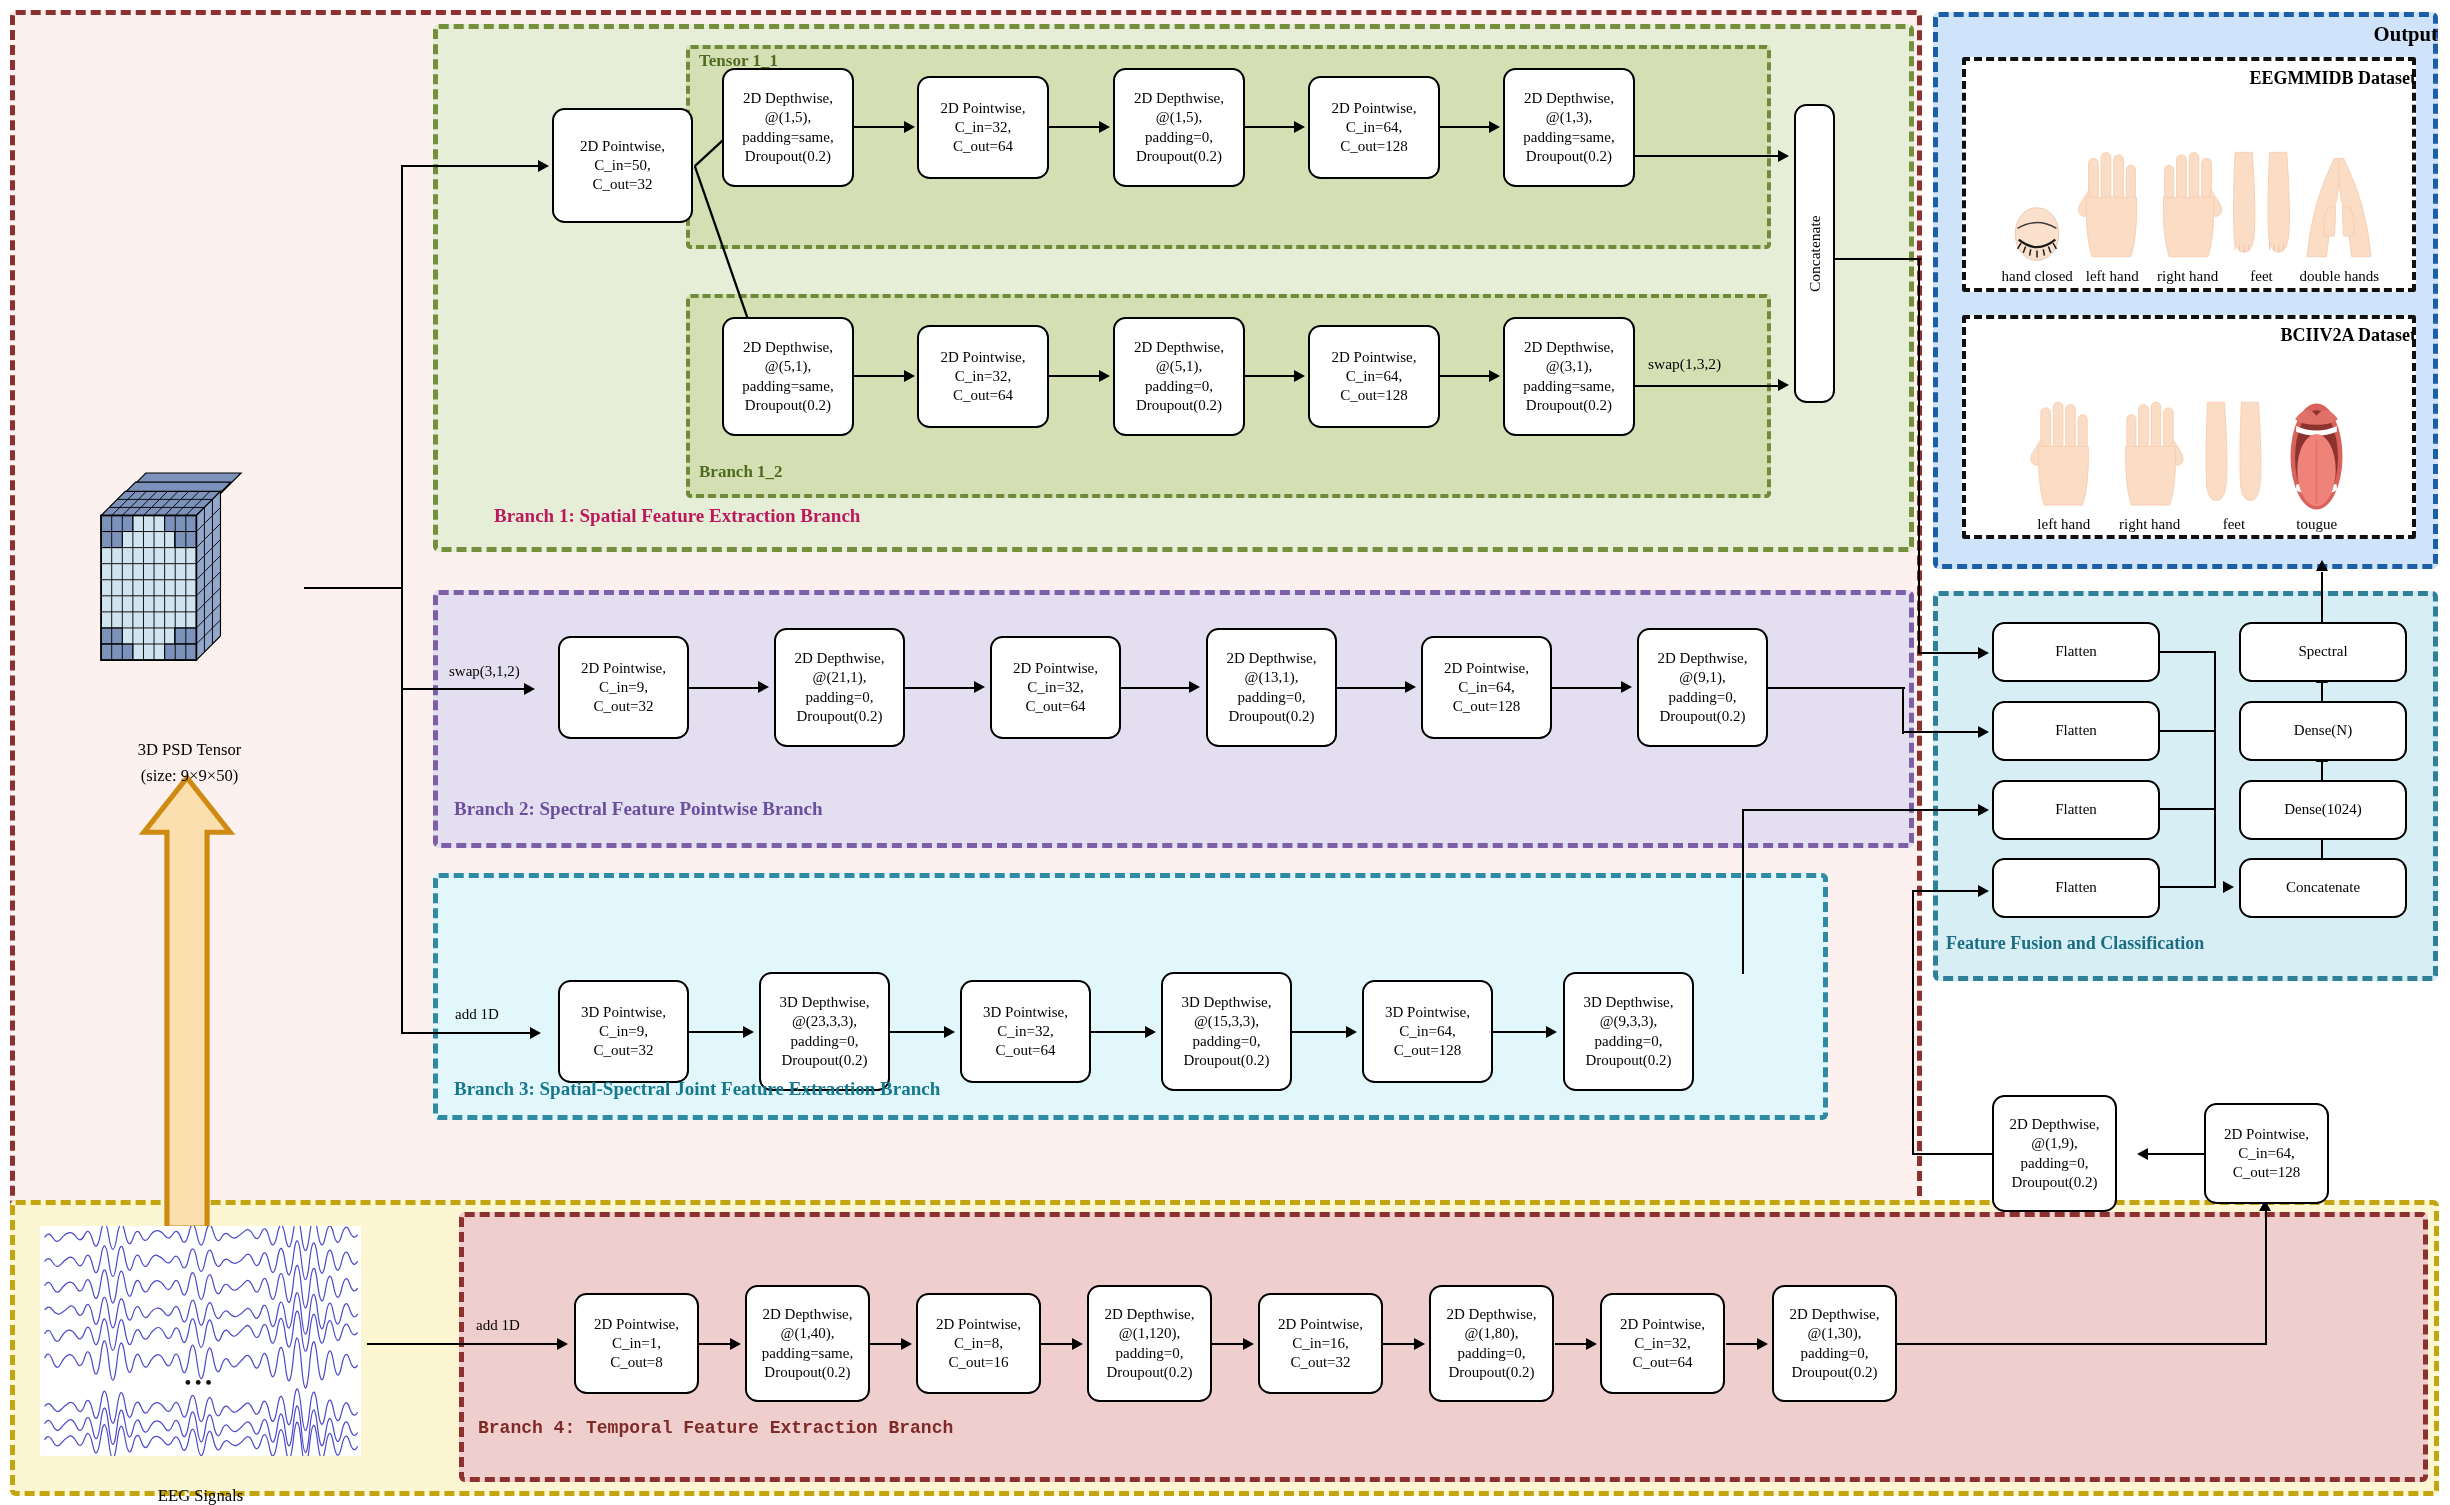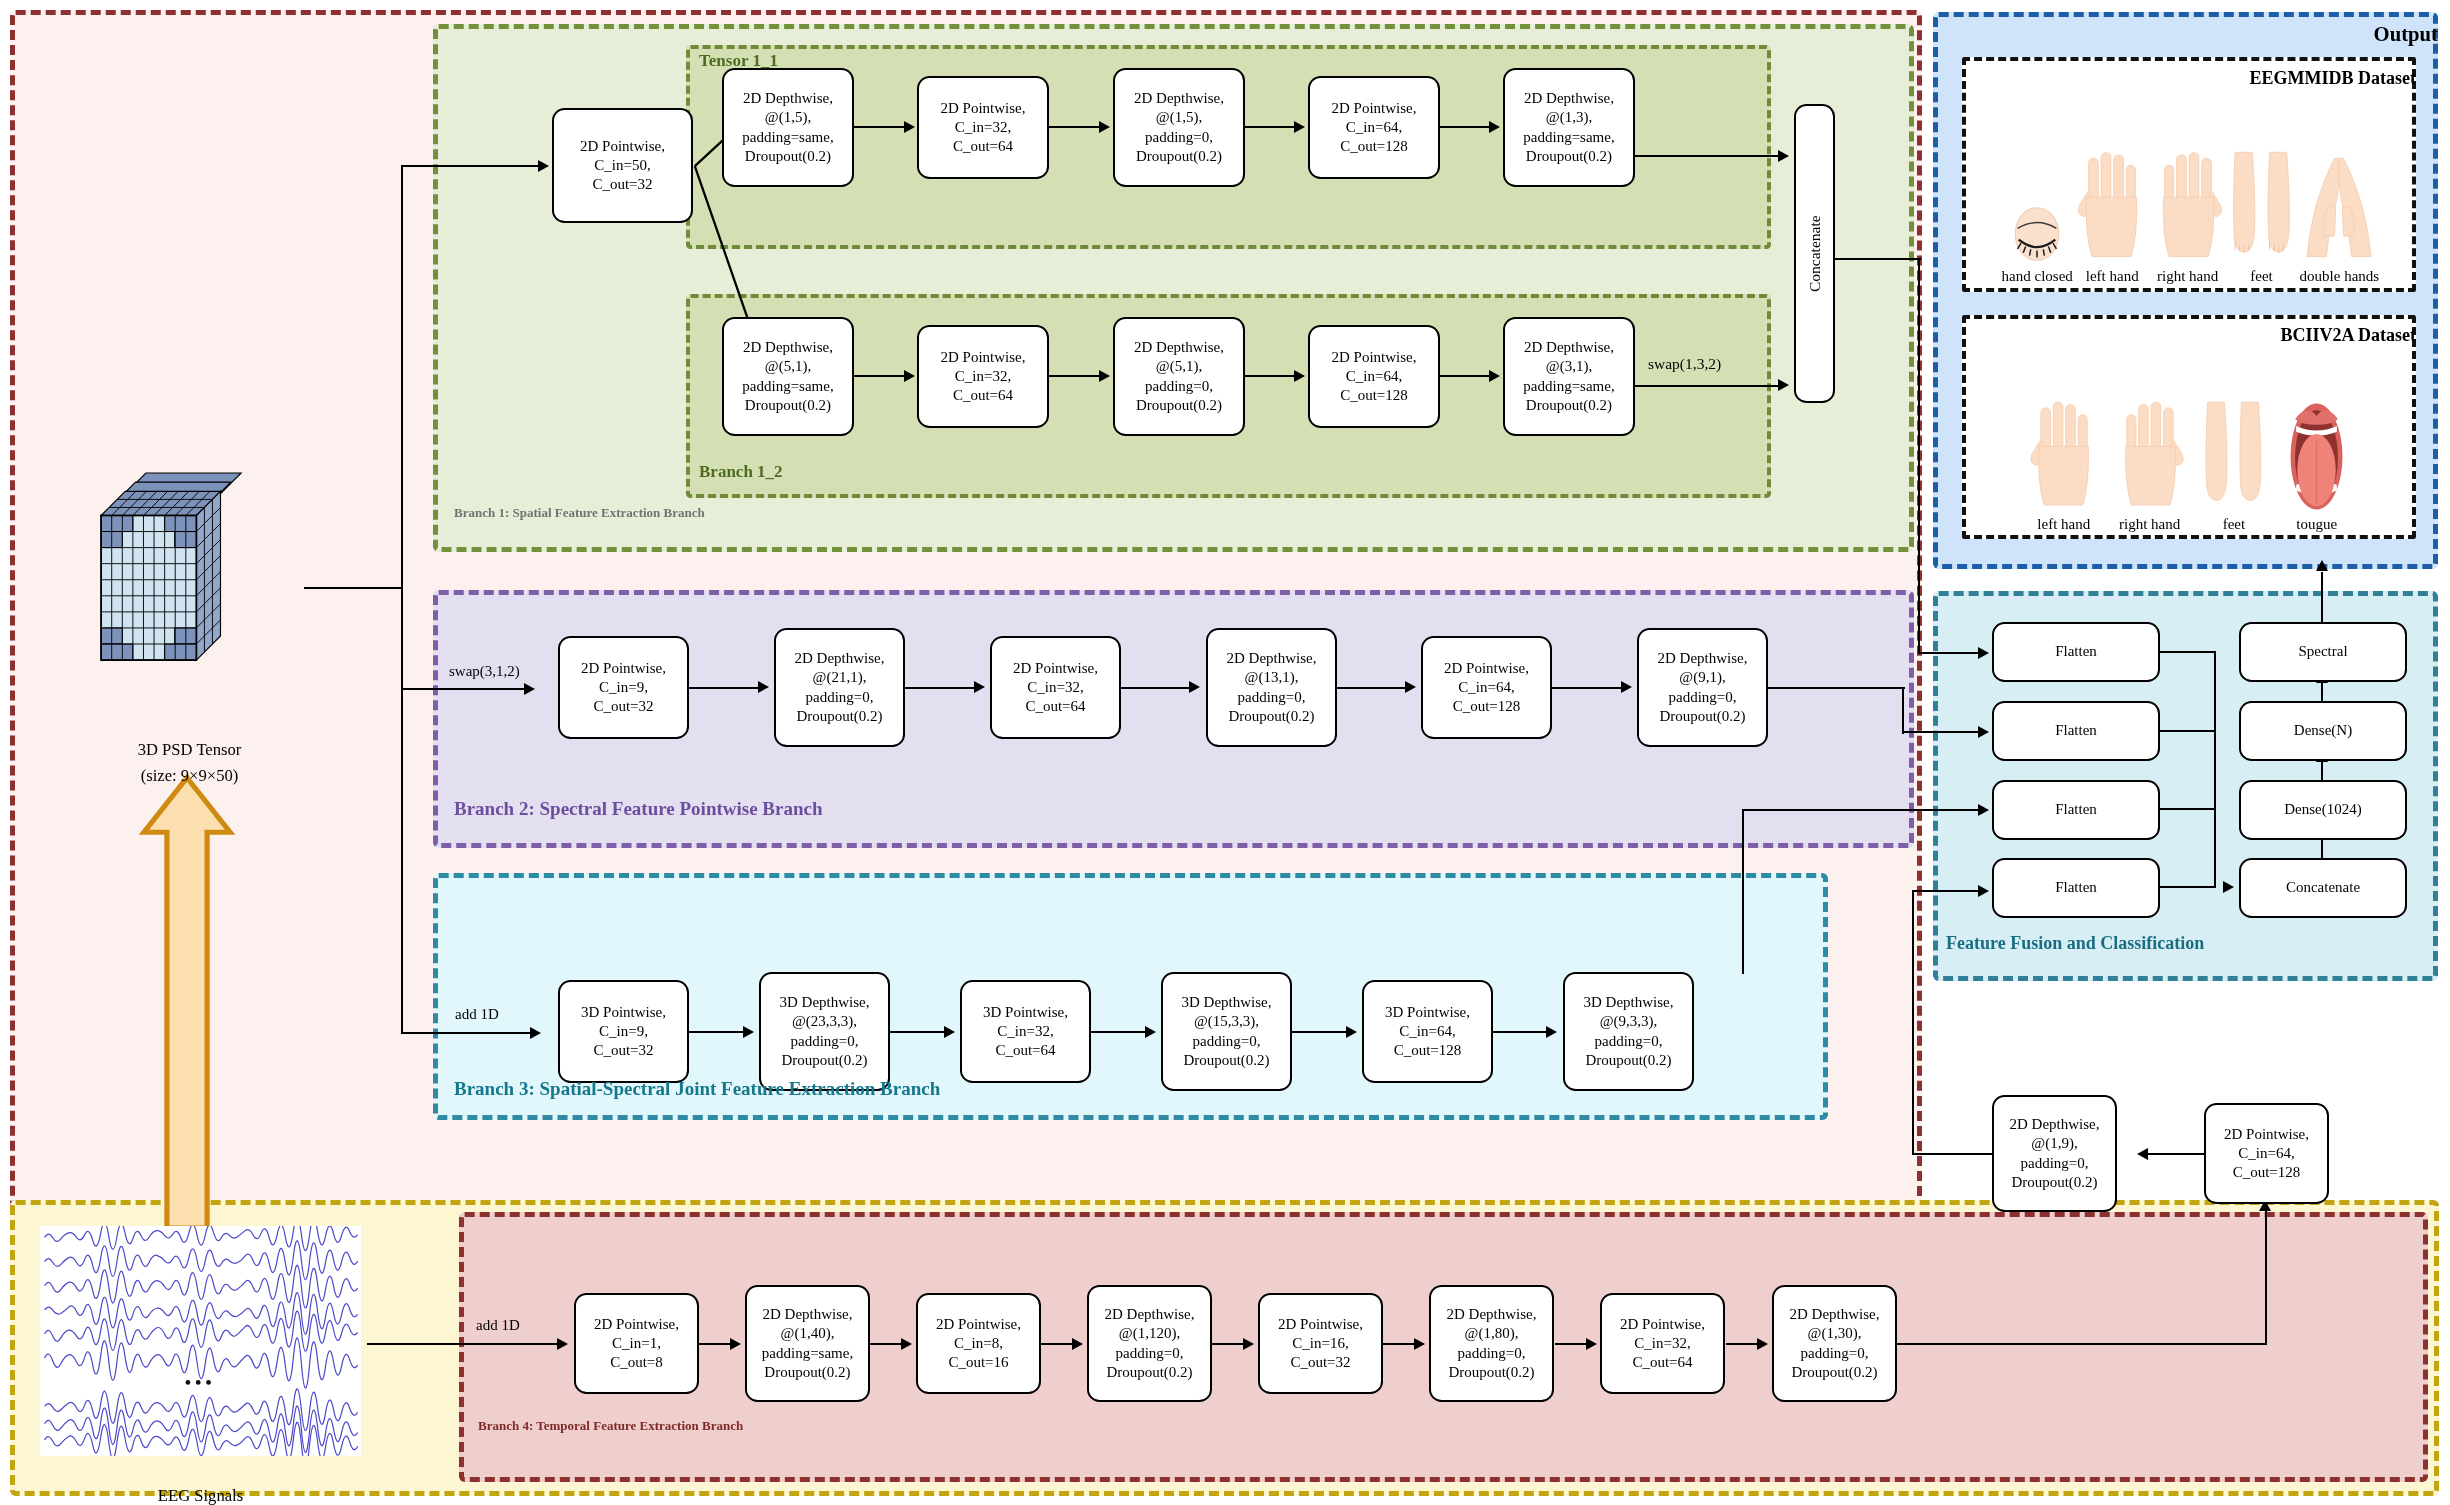--- a/index.html
+++ b/index.html
@@ -21,25 +21,25 @@
   .p-ff{background:#d6eef4;border:5.2px dashed #31809a;border-radius:5.7px;}
 
   
   .node{position:absolute;box-sizing:border-box;background:#fff;border:2.9px solid #000;
         border-radius:12.6px;display:flex;align-items:center;justify-content:center;
         text-align:center;line-height:1.28;color:#000;font-size:15px;padding:2.3px 3.4px;z-index:6;}
   .node.vert{writing-mode:vertical-rl;transform:rotate(180deg);font-size:15.5px;}
 
   
   .cap{position:absolute;font-weight:bold;white-space:nowrap;z-index:7;}
-  .cap-b1{color:#737373;font-size:13px;}
+  .cap-b1{color:#be185d;font-size:19px;margin-left:40px;}
   .cap-b11{color:#4f6b20;font-size:17px;}
   .cap-b2{color:#6b4f9e;font-size:19px;}
   .cap-b3{color:#15788d;font-size:19px;}
-  .cap-b4{color:#7e2b28;font-size:13px;}
+  .cap-b4{color:#7e2b28;font-size:18px;font-family:Liberation Mono, monospace;}
 
   
   .lbl{position:absolute;color:#000;font-size:15px;white-space:nowrap;z-index:8;}
   .lbl.c{text-align:center;margin-top:25px;}
   .ttl{position:absolute;font-weight:bold;text-align:right;color:#000;z-index:8;}
 
   
   .ln{position:absolute;background:#000;z-index:4;}
   .lnh{height:2.3px;}
   .lnv{width:2.3px;}

